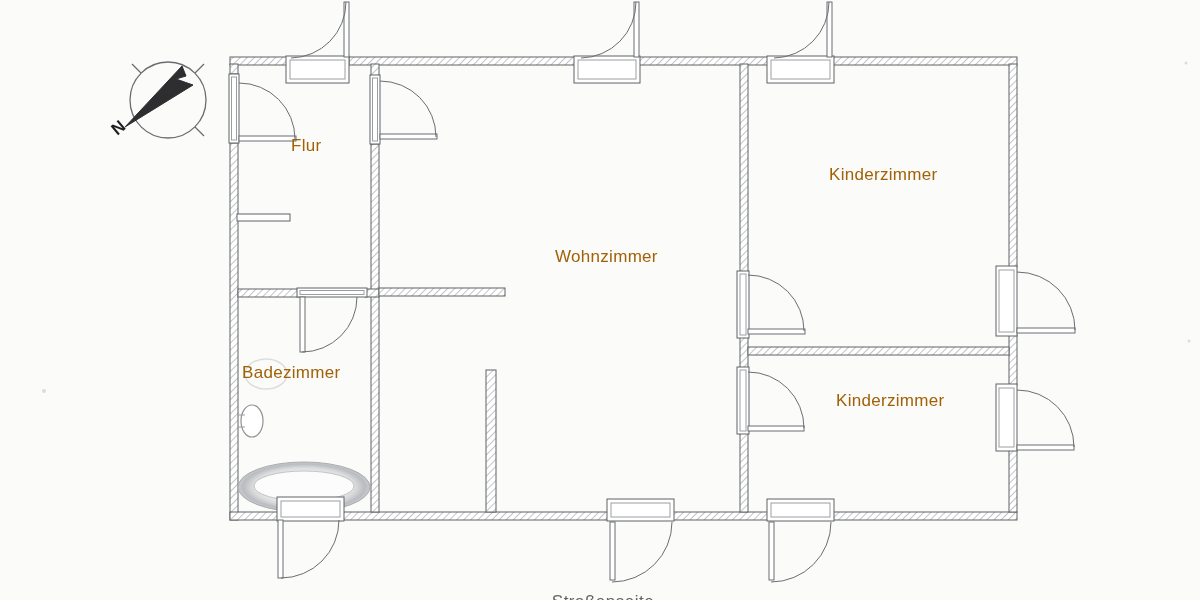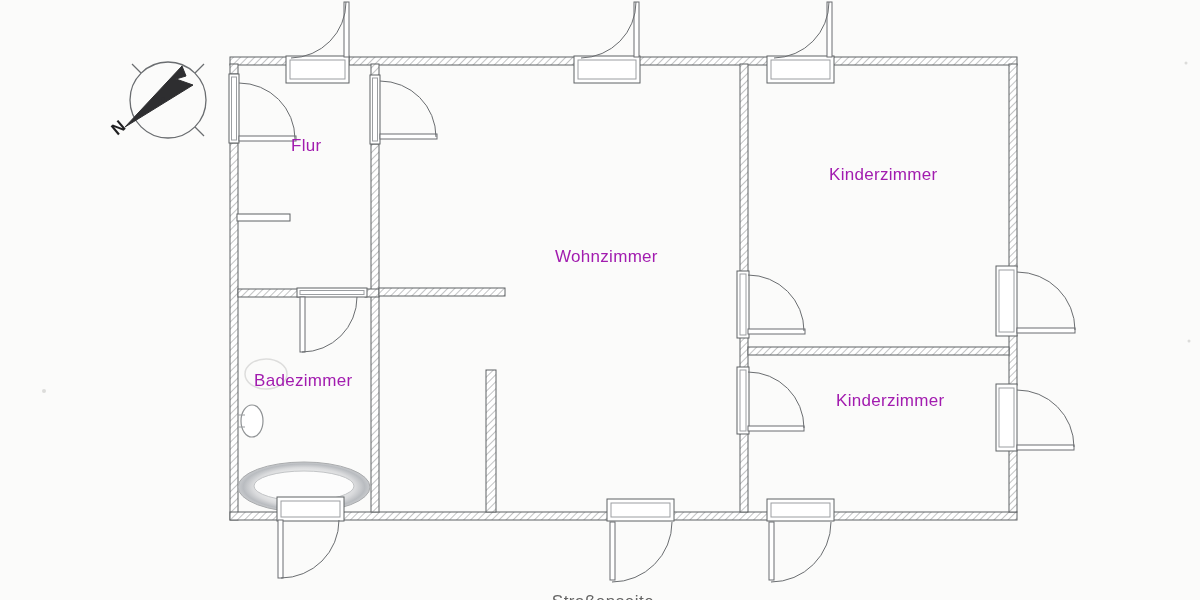--- a/index.html
+++ b/index.html
@@ -4,26 +4,26 @@
 <style>
   html,body{margin:0;padding:0;background:#e8e8e8;}
   #stage{
     position:relative;width:1200px;height:600px;overflow:hidden;
     background:#fbfbfa;
     font-family:"Liberation Sans",sans-serif;
   }
   #plan-svg{position:absolute;left:0;top:0;}
   .lbl{
     position:absolute;z-index:5;white-space:nowrap;
-    font-size:17px;line-height:1;color:#a21caf;letter-spacing:.3px;
+    font-size:17px;line-height:1;color:#a16207;letter-spacing:.3px;
   }
   #lbl-flur{left:291px;top:137px;}
   #lbl-wohnzimmer{left:511px;top:248px;margin-left:44px;}
   #lbl-schlafzimmer{left:829px;top:166px;}
-  #lbl-badezimmer{left:254px;top:364px;margin-top:8px;}
+  #lbl-badezimmer{left:242px;top:364px;}
   #lbl-kinderzimmer{left:836px;top:392px;}
   #caption-clipped{
     position:absolute;left:538px;top:593px;width:130px;z-index:5;
     font-size:17px;line-height:1;color:#4a4a4a;text-align:center;
     letter-spacing:.5px;opacity:.85;
   }
 </style>
 </head>
 <body>
 

